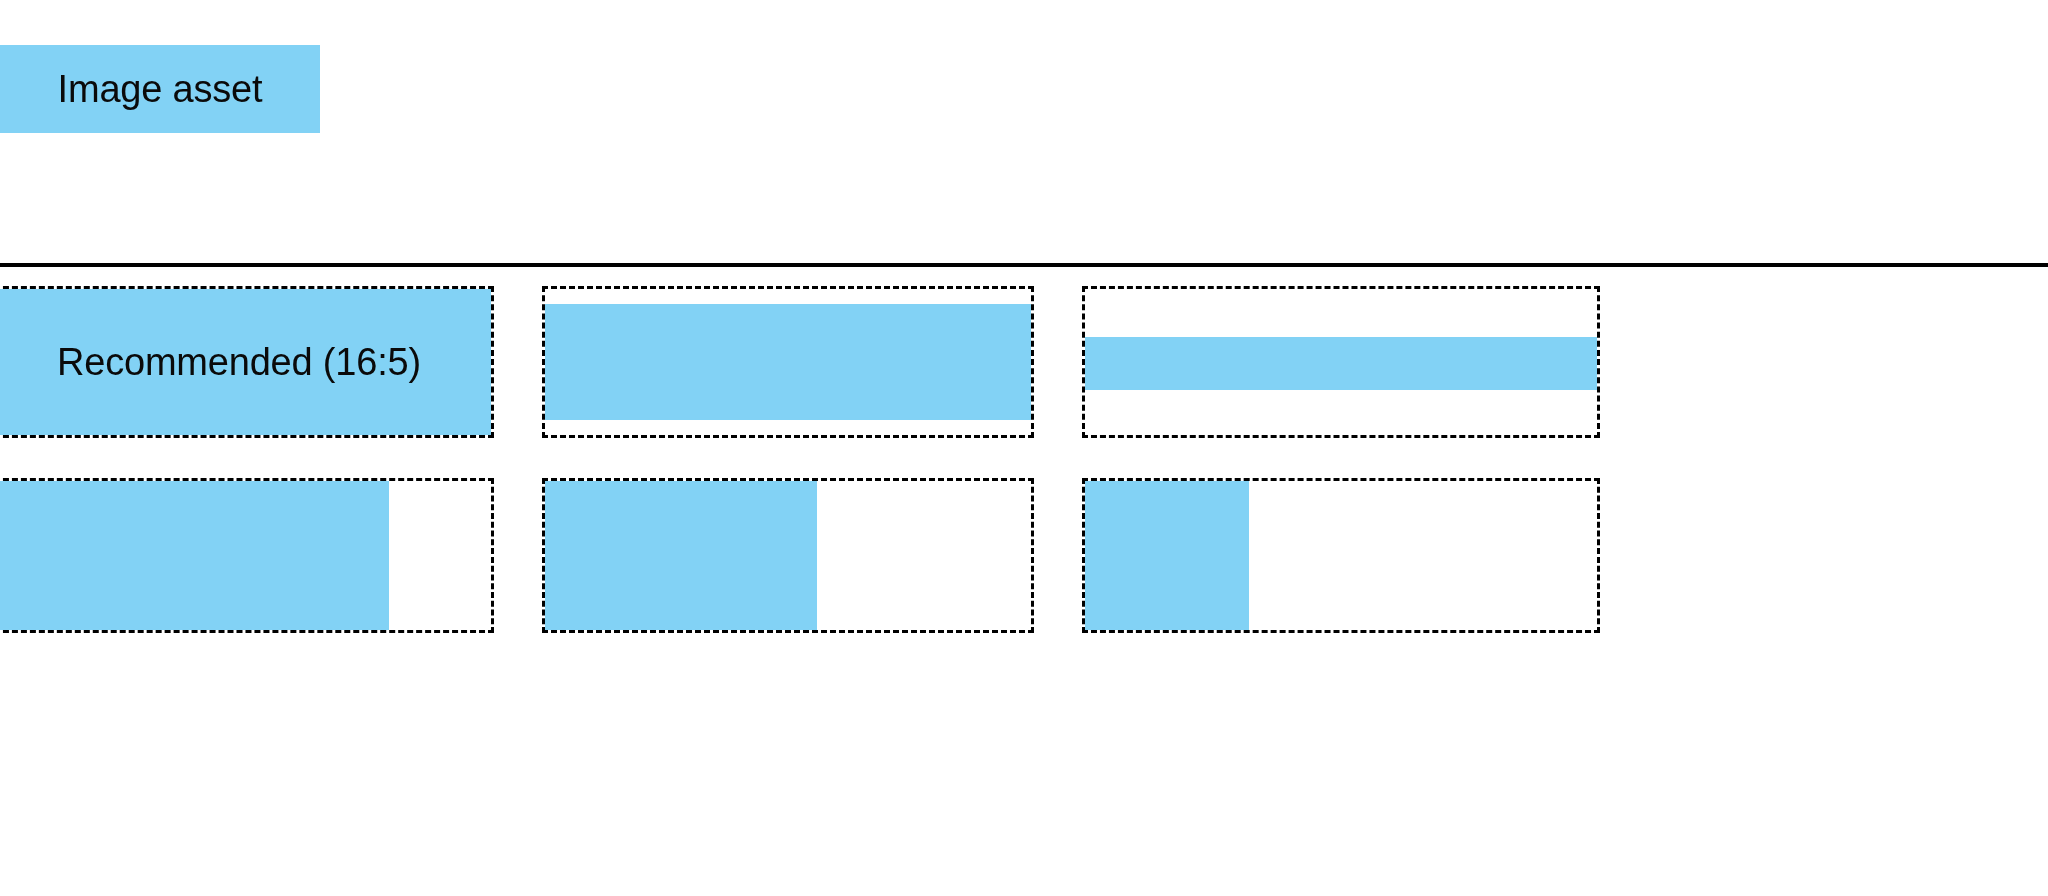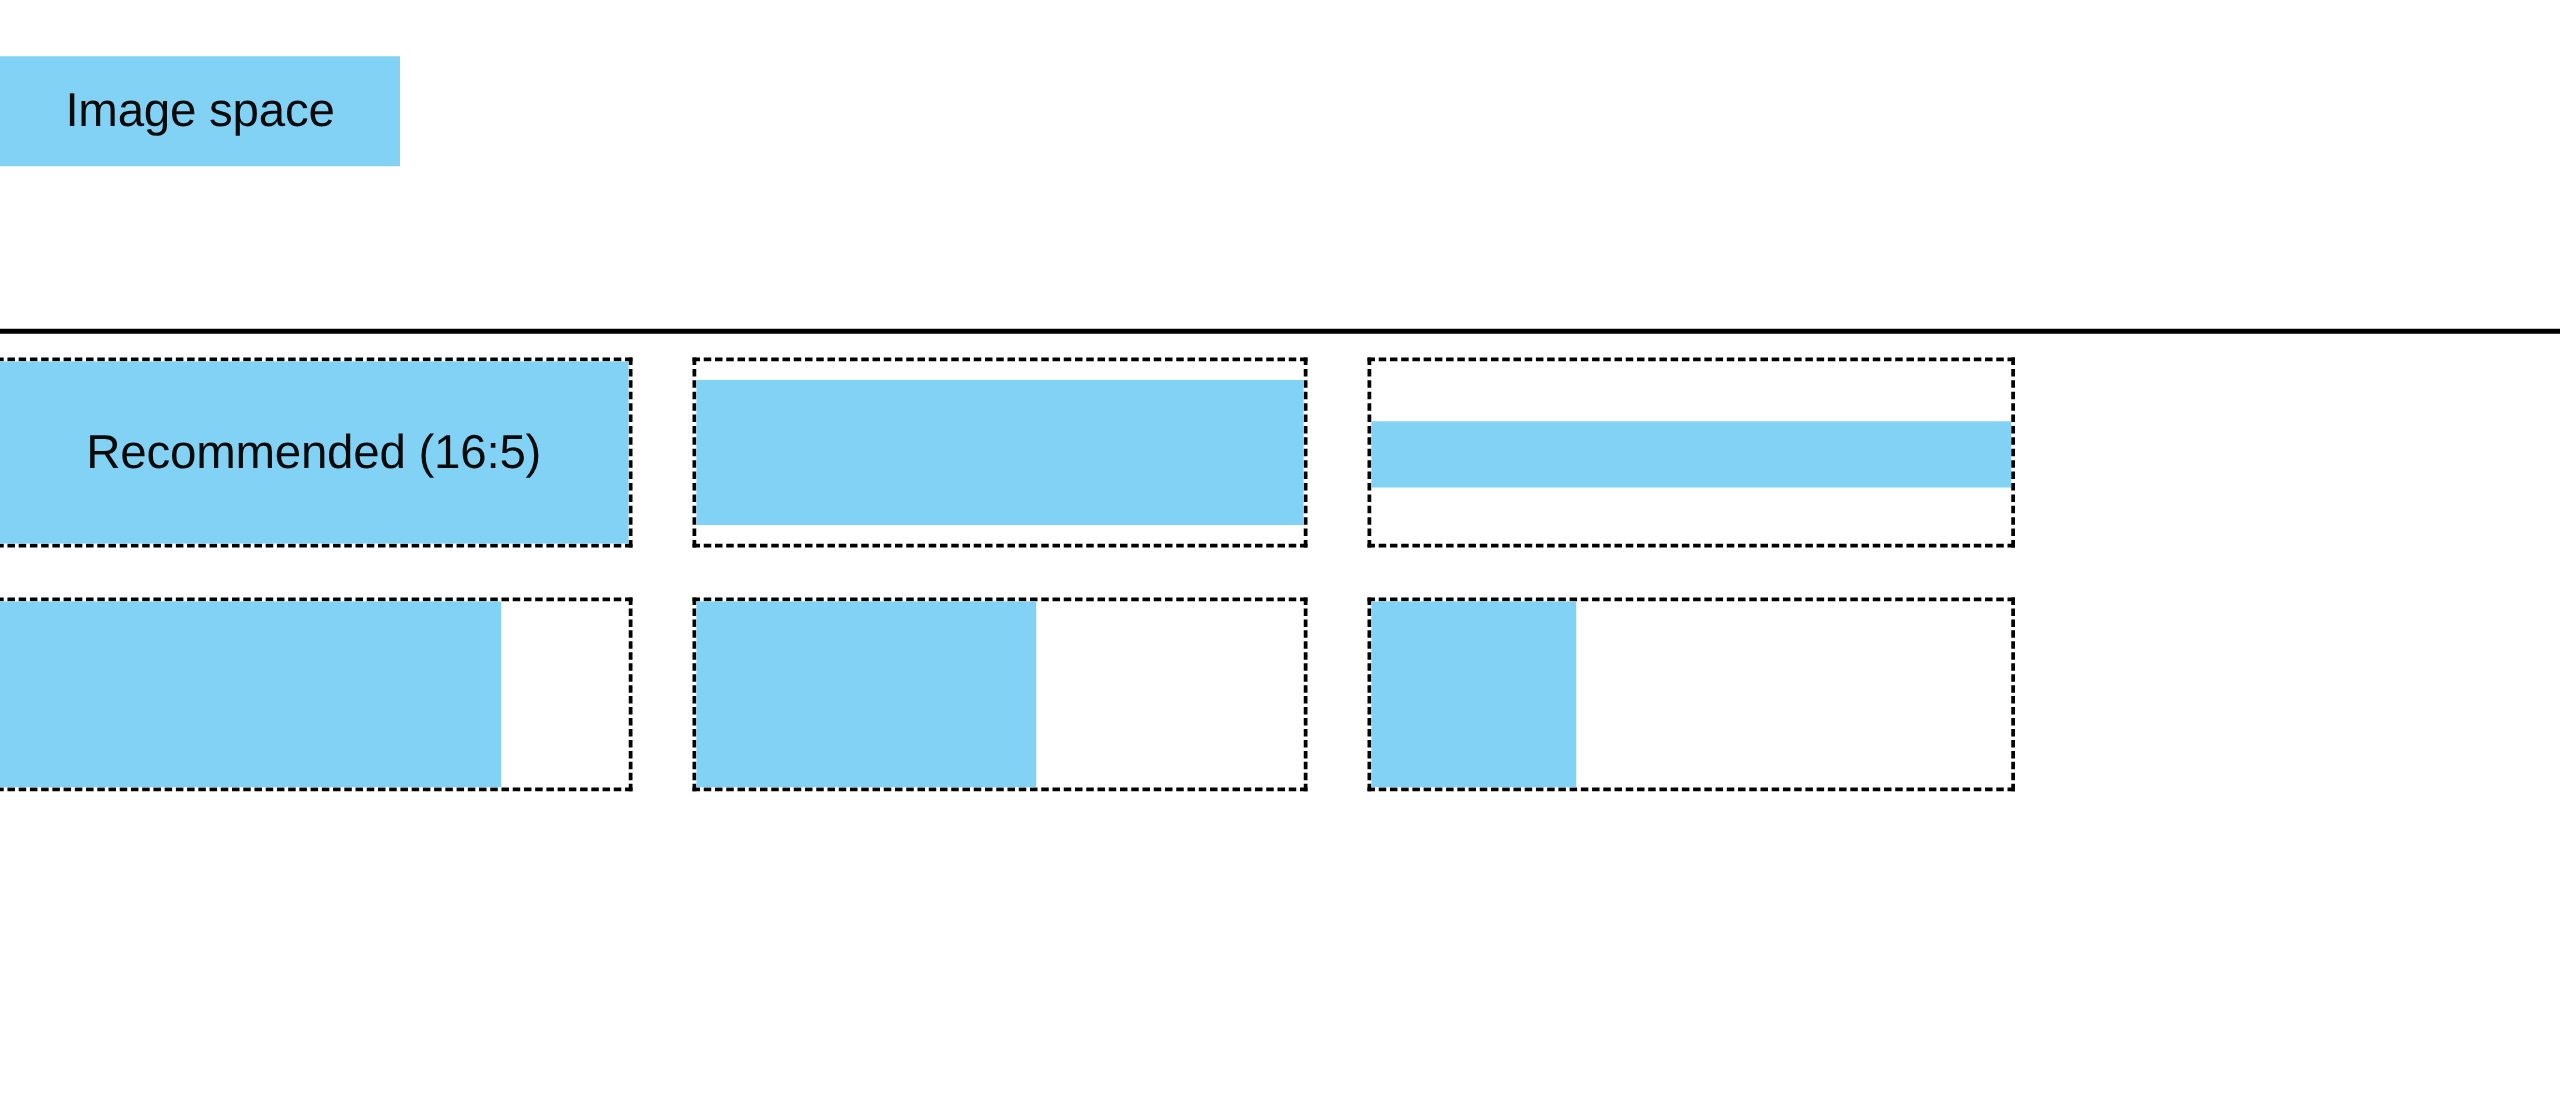--- a/index.html
+++ b/index.html
@@ -68,21 +68,21 @@
     left: 0;
     top: 263px;
     width: 2048px;
     height: 4px;
     background: #000000;
   }
 
   
   #ratio-grid {
     position: absolute;
-    left: 16px;
+    left: 4px;
     top: 265px;
     width: 1725px;
     height: 631px;
   }
 
   .grid-row {
     position: absolute;
     left: 0;
     width: 2048px;
   }
@@ -125,21 +125,21 @@
   }
 
   :root { --blue: #82d2f5; }
 </style>
 </head>
 <body>
 
 <div id="header-section">
 
   <div id="image-asset-swatch">
-    <span class="swatch-label">Image space</span>
+    <span class="swatch-label">Image asset</span>
   </div>
 
 
 </div>
 
 <div id="section-divider"></div>
 
 <div id="ratio-grid">
 
   <div class="grid-row row-0">

